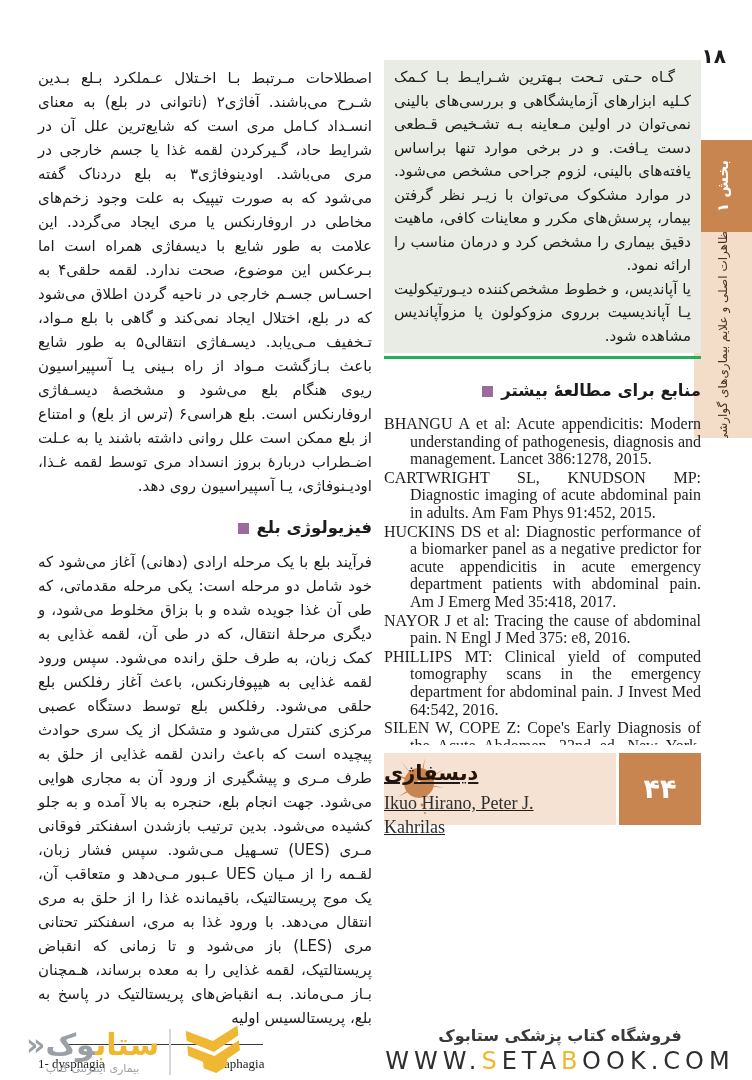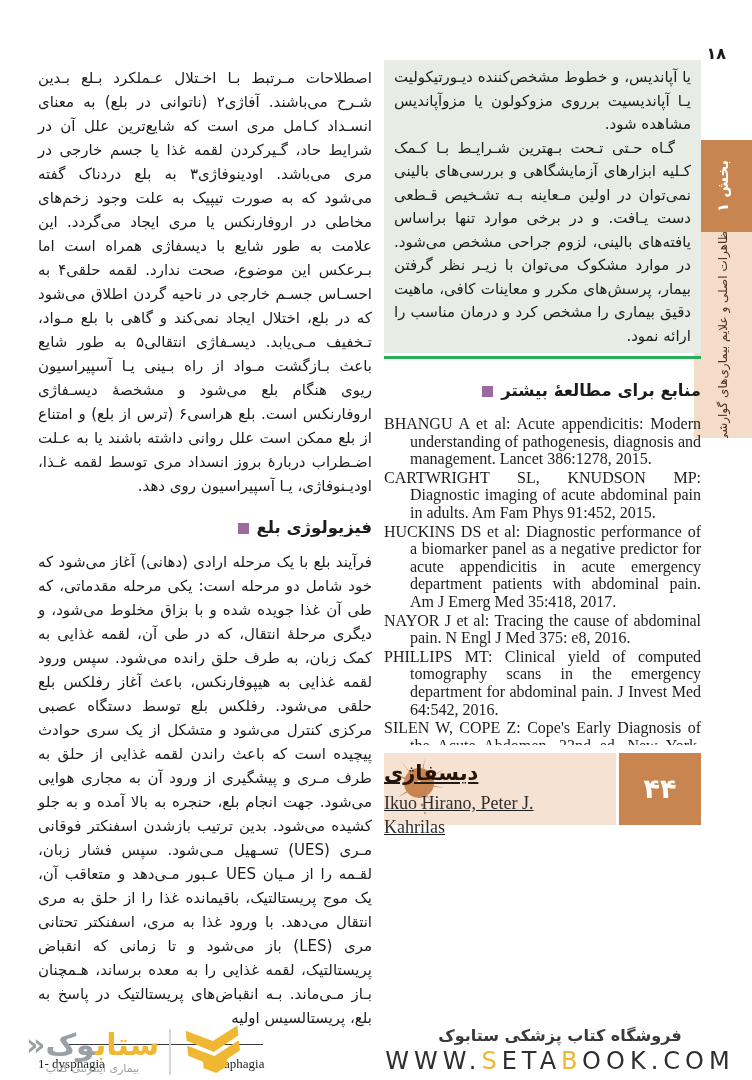--- a/index.html
+++ b/index.html
@@ -1,19 +1,19 @@
 <!DOCTYPE html>
 <html lang="fa"><head>
 <meta charset="utf-8">
 <style>
   html,body{margin:0;padding:0;background:#ffffff;}
   .page{position:relative;width:752px;height:1080px;background:#ffffff;overflow:hidden;
         font-family:"DejaVu Sans",sans-serif;color:#1c1c1c;}
   
-  .page-number{position:absolute;top:44px;right:26px;font-size:16px;font-weight:bold;direction:rtl;}
+  .page-number{position:absolute;top:44px;right:26px;font-size:20px;font-weight:bold;direction:rtl;}
   .tab{position:absolute;right:0;width:58px;overflow:hidden;}
   .tab-part{top:140px;height:92px;background:#c9854f;}
   .tab-section{top:232px;height:206px;background:#f3dcc8;}
   .vtext{position:absolute;top:50%;left:50%;transform:translate(-50%,-50%) rotate(-90deg);
          white-space:nowrap;direction:rtl;}
   .tab-part .vtext{color:#ffffff;font-weight:bold;font-size:15px;}
   .tab-section .vtext{color:#47301d;font-size:12px;}
   
   .col{position:absolute;direction:rtl;text-align:justify;font-size:15px;line-height:24px;}
   .col-left{left:38px;top:66px;width:334px;}
@@ -85,22 +85,22 @@
         <div class="fn">2- aphagia</div>
         <div class="fn">3- odynophagia</div>
         <div class="fn">4- globus pharyngeus</div>
 
       </div>
     </div>
   </div>
 
   <div class="col col-right">
     <div class="highlight">
+      <p class="para indent">گـاه حـتی تـحت بـهترین شـرایـط بـا کـمک کـلیه ابزارهای آزمایشگاهی و بررسی‌های بالینی نمی‌توان در اولین مـعاینه بـه تشـخیص قـطعی دست یـافت. و در برخی موارد تنها براساس یافته‌های بالینی، لزوم جراحی مشخص می‌شود. در موارد مشکوک می‌توان با زیـر نظر گرفتن بیمار، پرسش‌های مکرر و معاینات کافی، ماهیت دقیق بیماری را مشخص کرد و درمان مناسب را ارائه نمود.</p>
       <p class="para">یا آپاندیس، و خطوط مشخص‌کننده دیـورتیکولیت یـا آپاندیسیت برروی مزوکولون یا مزوآپاندیس مشاهده شود.</p>
-      <p class="para indent">گـاه حـتی تـحت بـهترین شـرایـط بـا کـمک کـلیه ابزارهای آزمایشگاهی و بررسی‌های بالینی نمی‌توان در اولین مـعاینه بـه تشـخیص قـطعی دست یـافت. و در برخی موارد تنها براساس یافته‌های بالینی، لزوم جراحی مشخص می‌شود. در موارد مشکوک می‌توان با زیـر نظر گرفتن بیمار، پرسش‌های مکرر و معاینات کافی، ماهیت دقیق بیماری را مشخص کرد و درمان مناسب را ارائه نمود.</p>
     </div>
     <div class="green-rule"></div>
 
     <div class="sec-head"><span>منابع برای مطالعهٔ بیشتر</span><span class="sq"></span></div>
 
     <div class="refs">
       <p class="ref">BHANGU A et al: Acute appendicitis: Modern understanding of pathogenesis, diagnosis and management. Lancet 386:1278, 2015.</p>
       <p class="ref">CARTWRIGHT SL, KNUDSON MP: Diagnostic imaging of acute abdominal pain in adults. Am Fam Phys 91:452, 2015.</p>
       <p class="ref">HUCKINS DS et al: Diagnostic performance of a biomarker panel as a negative predictor for acute appendicitis in acute emergency department patients with abdominal pain. Am J Emerg Med 35:418, 2017.</p>
       <p class="ref">NAYOR J et al: Tracing the cause of abdominal pain. N Engl J Med 375: e8, 2016.</p>

